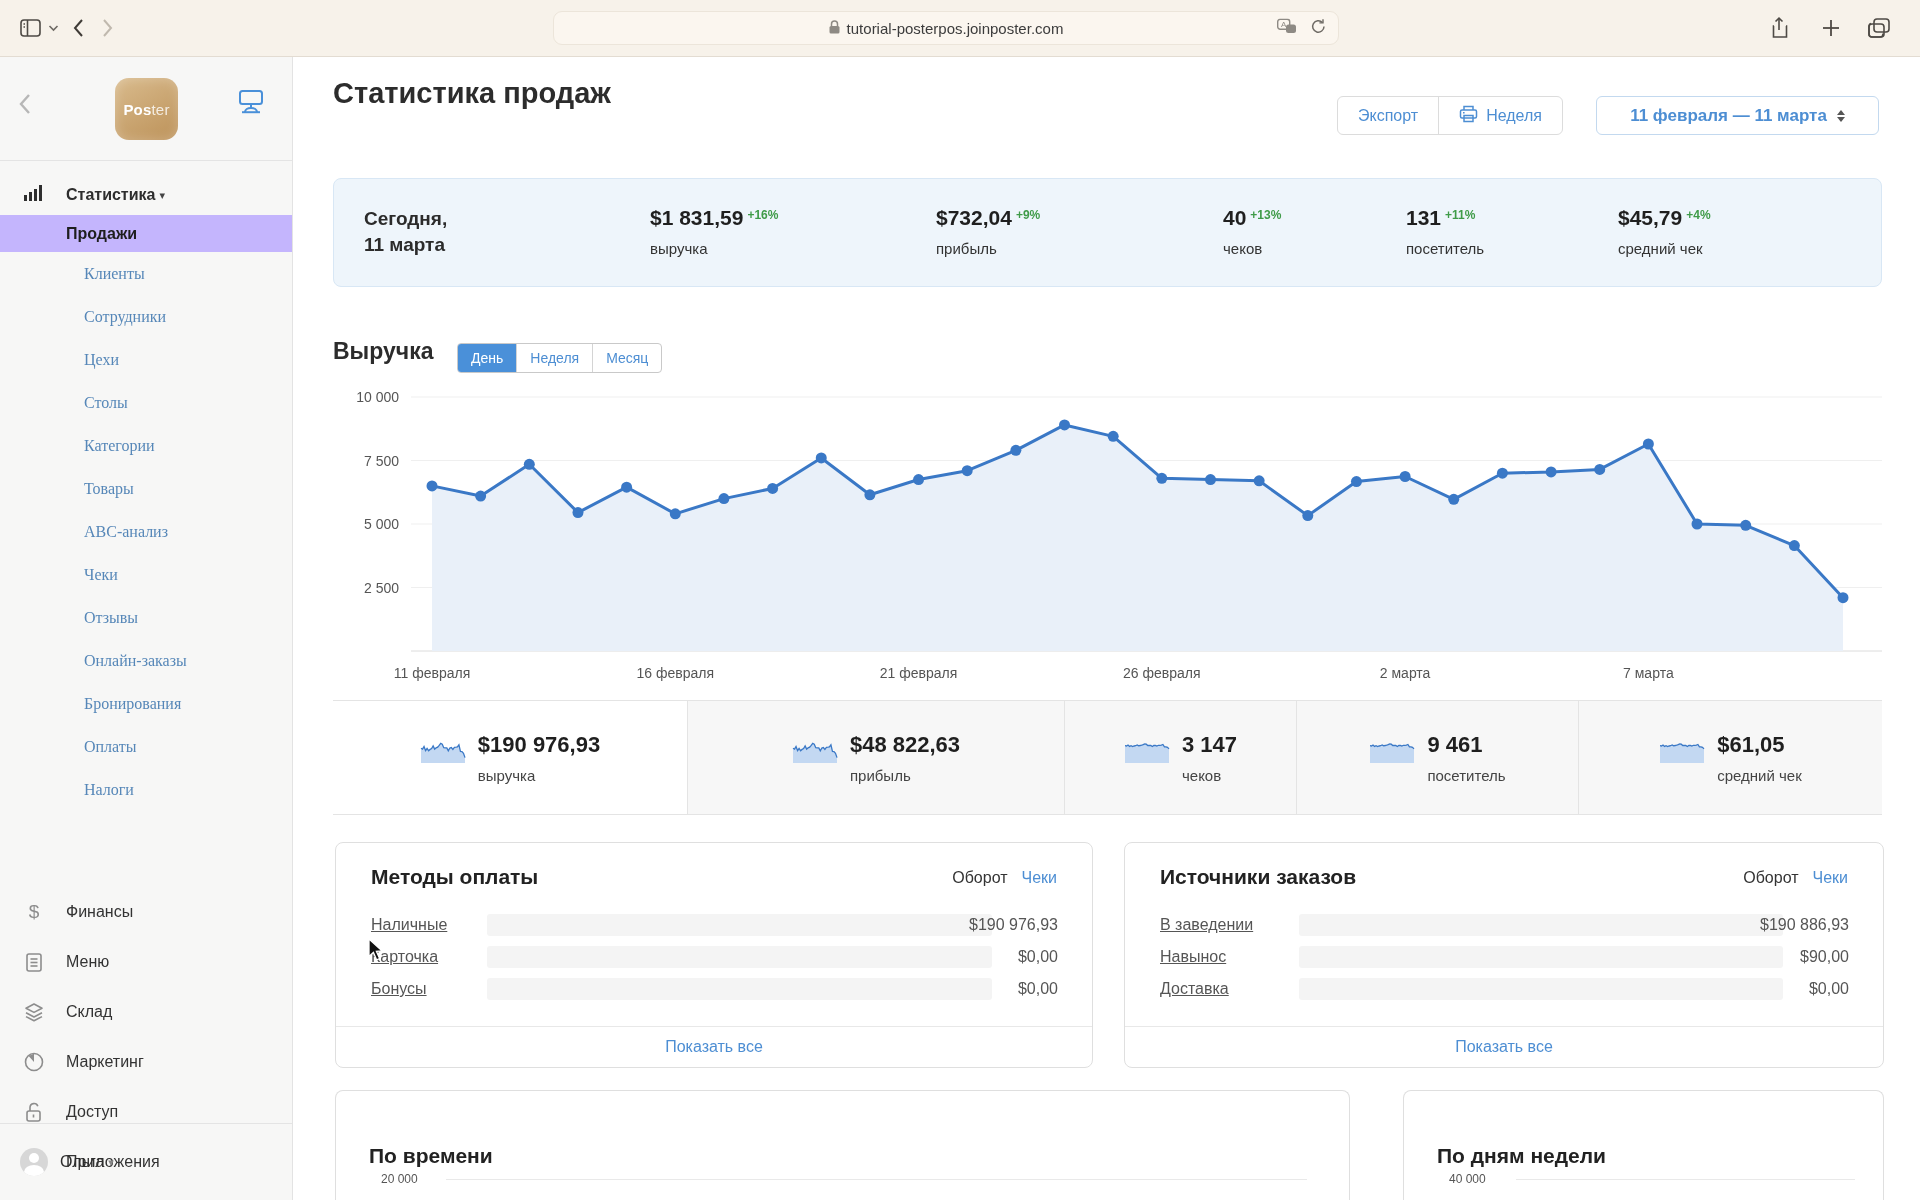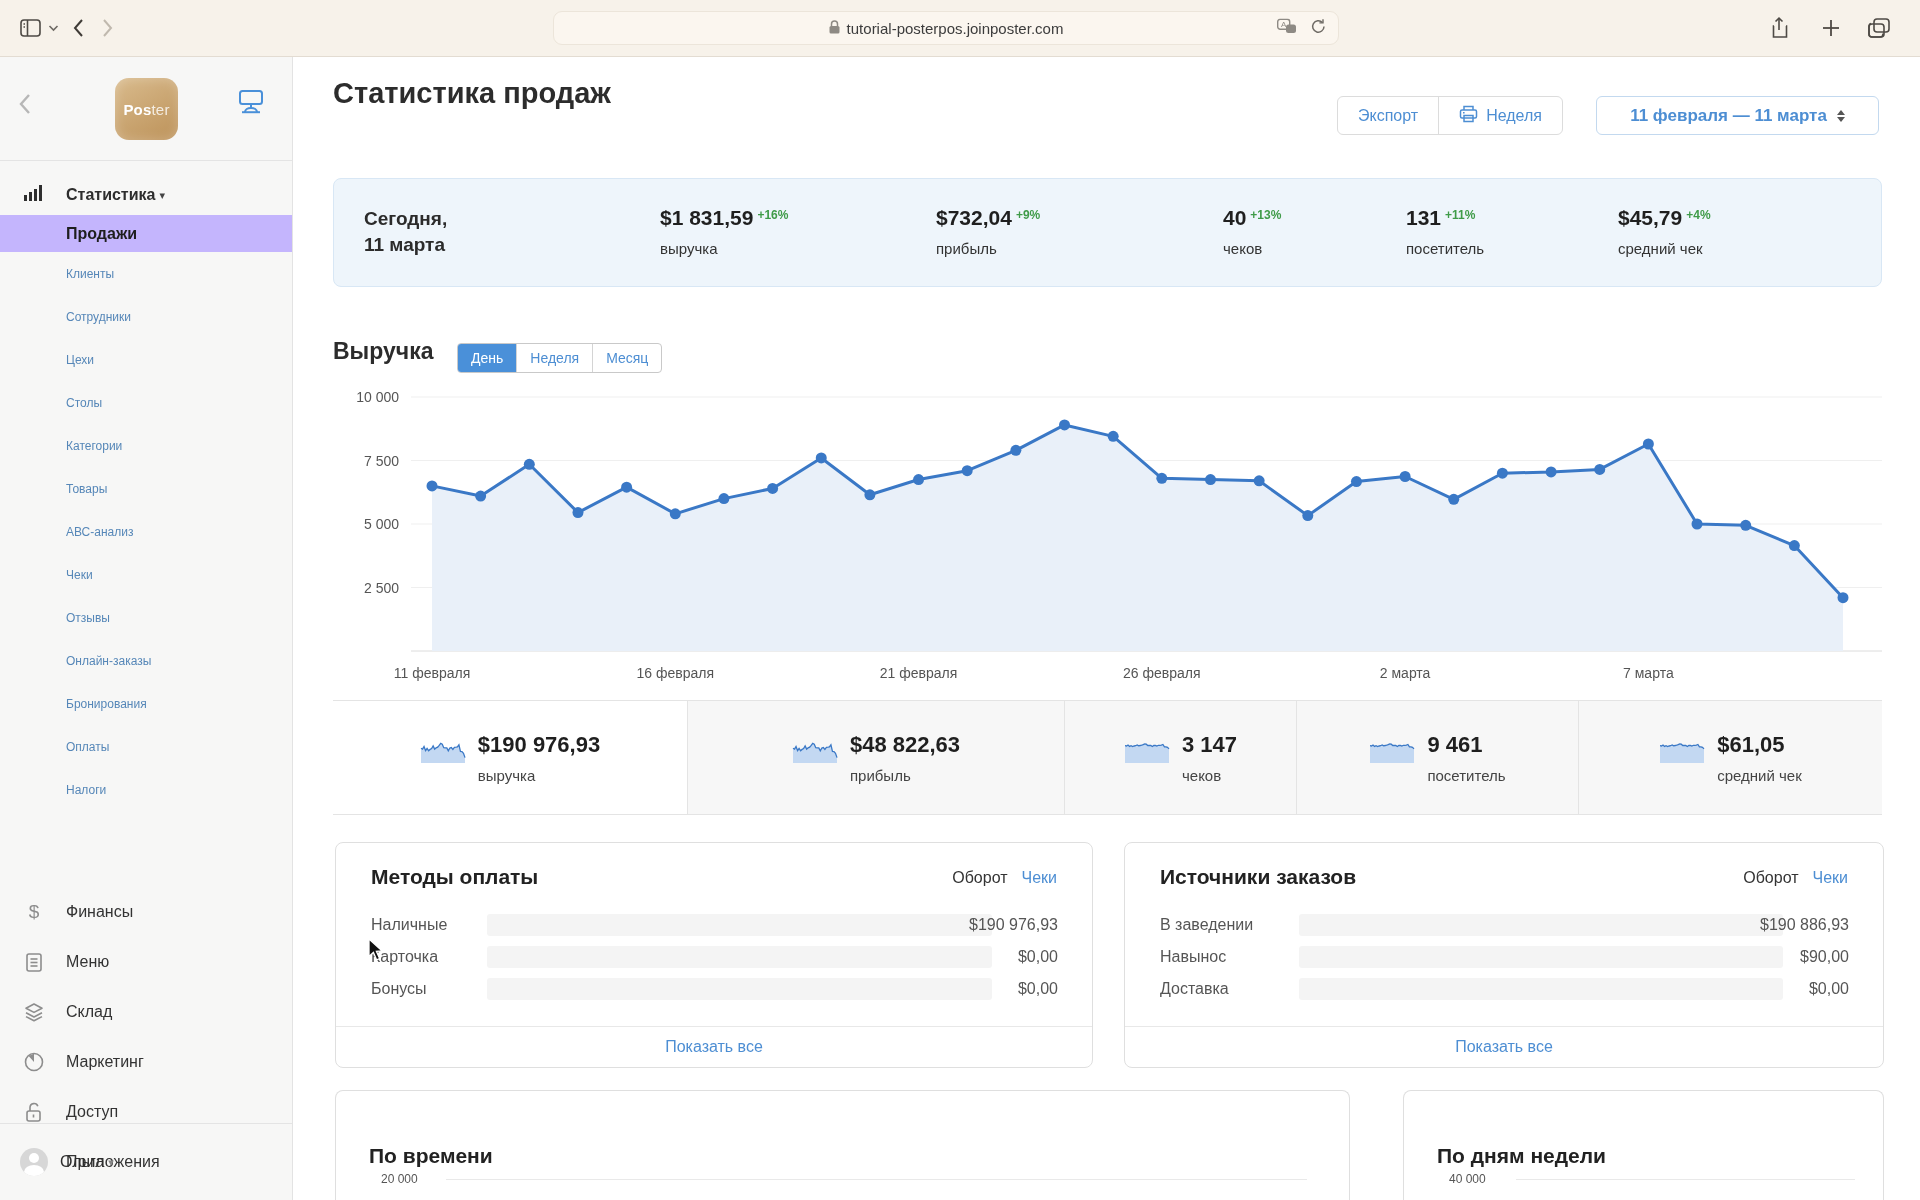--- a/index.html
+++ b/index.html
@@ -35,21 +35,21 @@
   .sb-section .ico { position:absolute; left:24px; }
   .sb-section .lbl { margin-left:66px; }
   .sb-caret { font-size:11px; color:#444; margin-left:4px; }
 
   .sb-active { height:37px; background:#c4b5fd; display:flex; align-items:center;
     font-size:16px; font-weight:700; color:#1e1e1e; }
   .sb-active span { margin-left:66px; }
 
   .sb-list { list-style:none; }
   .sb-list li { height:43px; display:flex; align-items:center; }
-  .sb-list li span { margin-left:66px; color:#5687b8; font-size:12px; cursor:pointer; }
+  .sb-list li span { margin-left:84px; color:#5687b8; font-size:16px; cursor:pointer;font-family:Liberation Serif, serif; }
 
   .sb-bottom { position:absolute; left:0; top:830px; width:100%; }
   .sb-bitem { height:50px; display:flex; align-items:center; position:relative; }
   .sb-bitem .ico { position:absolute; left:23px; width:22px; display:flex; justify-content:center; color:#8d8d8d; }
   .sb-bitem .lbl { margin-left:66px; color:#333; font-size:16px; }
 
   .sb-user { position:absolute; left:0; top:1066px; width:100%; border-top:1px solid #e4e4e4; height:77px;
     display:flex; align-items:center; }
   .avatar { width:28px; height:28px; border-radius:50%; background:#d7d7d7; margin-left:20px; position:relative; overflow:hidden; }
   .avatar:before { content:""; position:absolute; left:9px; top:5px; width:10px; height:10px; border-radius:50%; background:#fff; }
@@ -75,21 +75,21 @@
   .updown .dn { border-top:5px solid #555; }
 
   
   .banner { position:absolute; left:40px; top:121px; width:1549px; height:109px;
     background:#eef5fb; border:1px solid #d8e7f5; border-radius:8px; }
   .banner-date { position:absolute; left:30px; top:27px; font-size:19px; font-weight:700; color:#2b2b2b; line-height:26px; }
   .metric { position:absolute; top:27px; }
   .metric .v { font-size:21px; font-weight:700; color:#1f1f1f; }
   .metric .d { font-size:12px; font-weight:700; color:#3f9b48; vertical-align:6px; margin-left:4px; }
   .metric .l { margin-top:10px; font-size:15px; color:#333; }
-  .m0 { left:326px; } .m1 { left:602px; } .m2 { left:889px; } .m3 { left:1072px; } .m4 { left:1284px; }
+  .m0 { left:316px; } .m1 { left:602px; } .m2 { left:889px; } .m3 { left:1072px; } .m4 { left:1284px; }
 
   
   .rev-title { position:absolute; left:40px; top:281px; font-size:23px; font-weight:700; color:#2c2c2c; }
   .seg { position:absolute; left:164px; top:286px; height:30px; display:flex;
     border:1px solid #c9c9c9; border-radius:4px; background:#fff; overflow:hidden; }
   .seg-tab { padding:0 13px; display:flex; align-items:center; font-size:14px; color:#4d8ed3; cursor:pointer; }
   .seg-tab + .seg-tab { border-left:1px solid #d4d4d4; }
   .seg-tab.active { background:#4a90d9; color:#fff; }
 
   #revenue-chart { position:absolute; left:40px; top:323px; width:1549px; height:310px; }
@@ -108,21 +108,21 @@
 
   
   .card { position:absolute; background:#fff; border:1px solid #dfdfdf; border-radius:8px; }
   .card-pay   { left:42px;  top:785px; width:758px; height:226px; }
   .card-src   { left:831px; top:785px; width:760px; height:226px; }
   .card-title { position:absolute; left:35px; top:22px; font-size:21px; font-weight:700; color:#222; }
   .card-toggle { position:absolute; right:35px; top:26px; font-size:16px; display:flex; gap:14px; }
   .tg-sel { color:#333; }
   .tg-link { color:#4d8ed3; cursor:pointer; }
   .bar-row { position:absolute; left:35px; right:34px; height:22px; display:flex; align-items:center; }
-  .bar-row .rl { font-size:16px; color:#555; }
+  .bar-row .rl { font-size:16px; color:#555;text-decoration:underline; }
   .bar-track { position:absolute; height:22px; background:#f4f4f4; border-radius:3px; overflow:hidden; }
   .bar-fill { height:100%; background:#3d7fc8; border-radius:2px; }
   .bar-row .rv { position:absolute; right:0; font-size:16px; color:#555; }
   .card-pay .bar-track { left:116px; width:505px; }
   .card-src .bar-track { left:139px; width:484px; }
   .row-a { top:71px; } .row-b { top:103px; } .row-c { top:135px; }
   .card-foot { position:absolute; left:0; right:0; top:183px; bottom:0; border-top:1px solid #e8e8e8;
     display:flex; align-items:center; justify-content:center; }
   .card-foot span { color:#4d8ed3; font-size:16px; cursor:pointer; }
 

